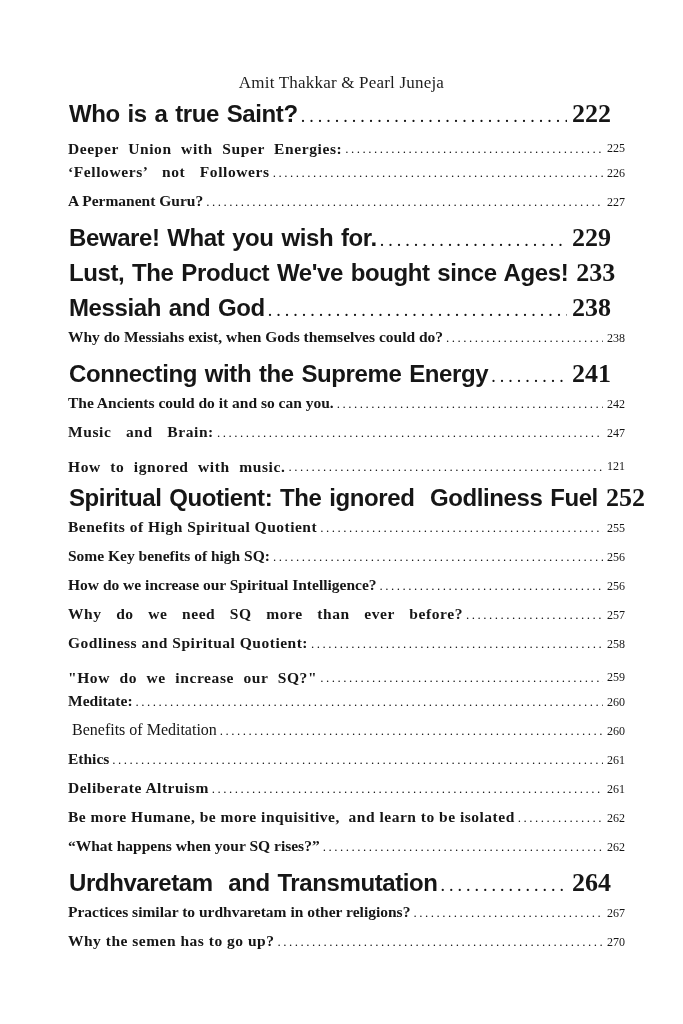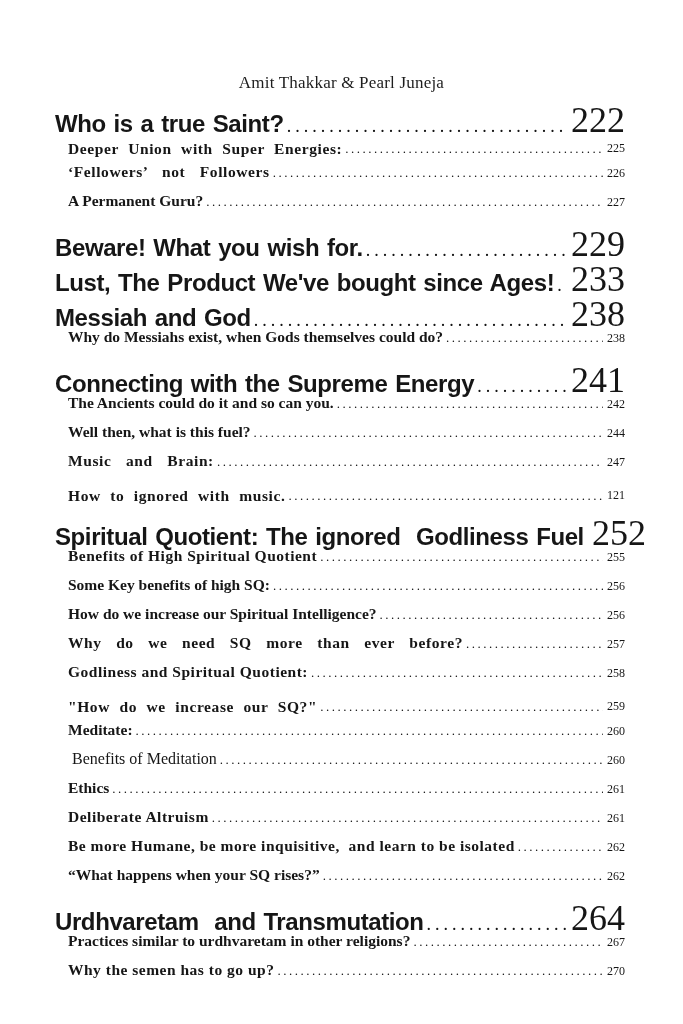--- a/index.html
+++ b/index.html
@@ -27,39 +27,39 @@
   }
   .row {
     display:flex;
     align-items:baseline;
     white-space:nowrap;
   }
   .row .title { white-space:pre; }
   
   .row.h1 {
     height:33px;
-    margin:2px 0;
+    margin:2px 14px;
     font-family:"Liberation Sans", "DejaVu Sans", sans-serif;
     font-stretch:condensed;
     font-weight:700;
     font-size:24px;
     letter-spacing:-0.4px;
     word-spacing:1.5px;
   }
   .row.h1 .leader {
     font-family:"Liberation Serif", serif;
     font-weight:400;
     font-size:18px;
     letter-spacing:4px;
     margin:0 5px 0 3px;
   }
   .row.h1 .page {
     font-family:"Liberation Serif", serif;
-    font-weight:400;
-    font-size:36px;
+    font-weight:700;
+    font-size:26px;
     letter-spacing:0;
     word-spacing:0;
   }
   
   .row.sub, .row.sub_light {
     height:29px;
     font-size:15.5px;
     font-weight:700;
     padding-left:13px;
   }
@@ -143,25 +143,20 @@
       <div class="row h1">
         <span class="title">Connecting with the Supreme Energy</span>
         <span class="leader"></span>
         <span class="page">241</span>
       </div>
       <div class="row sub">
         <span class="title">The Ancients could do it and so can you.</span>
         <span class="leader"></span>
         <span class="page">242</span>
       </div>
-      <div class="row sub">
-        <span class="title">Well then, what is this fuel?</span>
-        <span class="leader"></span>
-        <span class="page">244</span>
-      </div>
       <div class="row sub sp3">
         <span class="title">Music and Brain:</span>
         <span class="leader"></span>
         <span class="page">247</span>
       </div>
       <div class="row sub sp2">
         <span class="title">How to ignored with music.</span>
         <span class="leader"></span>
         <span class="page">121</span>
       </div>

